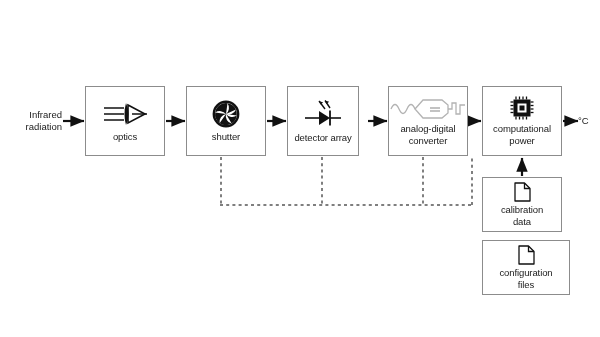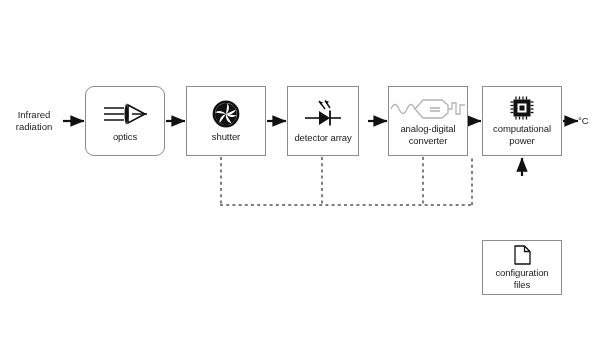--- a/index.html
+++ b/index.html
@@ -44,21 +44,21 @@
     text-align: center;
     color: #1a1a1a;
     letter-spacing: -0.1px;
     white-space: pre-line;
     padding: 0 3px;
   }
   .edge-label {
     position: absolute;
     font-size: 9.5px;
     line-height: 12px;
-    text-align: center;
+    text-align: right;
     color: #1a1a1a;
     white-space: pre-line;
   }
   svg.wires {
     position: absolute;
     left: 0;
     top: 0;
     width: 600px;
     height: 337px;
     pointer-events: none;
@@ -100,21 +100,21 @@
       <line x1="220" y1="205" x2="472" y2="205"></line>
       <line x1="472" y1="205" x2="472" y2="157"></line>
     </g>
   </svg>
 
   <div class="edge-label" style="left:6px; top:109px; width:56px;">Infrared
 radiation</div>
 
   <div class="edge-label" style="left:578px; top:115px; width:22px; text-align:left;">°C</div>
 
-  <div class="node" style="left:85px; top:86px; width:80px; height:70px;border-radius:9px;">
+  <div class="node" style="left:85px; top:86px; width:80px; height:70px;">
     <div class="glyph">
       <svg width="46" height="28" viewBox="0 0 46 28">
         <line x1="2" y1="8" x2="22" y2="8" stroke="#111" stroke-width="1.5"></line>
         <line x1="2" y1="14" x2="22" y2="14" stroke="#111" stroke-width="1.5"></line>
         <line x1="2" y1="20" x2="22" y2="20" stroke="#111" stroke-width="1.5"></line>
         <path d="M24,3 Q29,14 24,25 Q21,14 24,3 Z" fill="#111"></path>
         <path d="M26,5 L43,14 L26,23 Z" fill="none" stroke="#111" stroke-width="1.6"></path>
         <line x1="30" y1="14" x2="45" y2="14" stroke="#111" stroke-width="1.5"></line>
       </svg>
     </div>
@@ -191,25 +191,35 @@
         <path d="M25,13 L33,4 L52,4 L58,9 L58,17 L52,22 L33,22 Z" fill="none" stroke="#b3b3b3" stroke-width="1.3"></path>
         <line x1="40" y1="12" x2="50" y2="12" stroke="#b3b3b3" stroke-width="1.6"></line>
         <line x1="40" y1="15" x2="50" y2="15" stroke="#b3b3b3" stroke-width="1.6"></line>
         <path d="M58,13 L62,13 L62,7 L66,7 L66,18 L70,18 L70,9 L75,9" fill="none" stroke="#b3b3b3" stroke-width="1.3"></path>
       </svg>
     </div>
     <div class="caption">analog-digital
 converter</div>
   </div>
 
-
-  <div class="node" style="left:482px; top:240px; width:80px; height:55px;">
+  <div class="node" style="left:482px; top:177px; width:80px; height:55px;">
     <div class="glyph" style="margin-bottom:2px;">
       <svg width="17" height="20" viewBox="0 0 17 20">
         <path d="M1,1 L10.5,1 L16,6.5 L16,19 L1,19 Z" fill="#ffffff" stroke="#111" stroke-width="1.3" stroke-linejoin="round"></path>
         <path d="M10.5,1 L10.5,6.5 L16,6.5" fill="none" stroke="#111" stroke-width="1.3"></path>
       </svg>
     </div>
+    <div class="caption">calibration
+data</div>
+  </div>
+
+  <div class="node" style="left:482px; top:240px; width:88px; height:55px;">
+    <div class="glyph" style="margin-bottom:2px;">
+      <svg width="17" height="20" viewBox="0 0 17 20">
+        <path d="M1,1 L10.5,1 L16,6.5 L16,19 L1,19 Z" fill="#ffffff" stroke="#111" stroke-width="1.3" stroke-linejoin="round"></path>
+        <path d="M10.5,1 L10.5,6.5 L16,6.5" fill="none" stroke="#111" stroke-width="1.3"></path>
+      </svg>
+    </div>
     <div class="caption">configuration
 files</div>
   </div>
 
 </div>
 
 </body></html>

